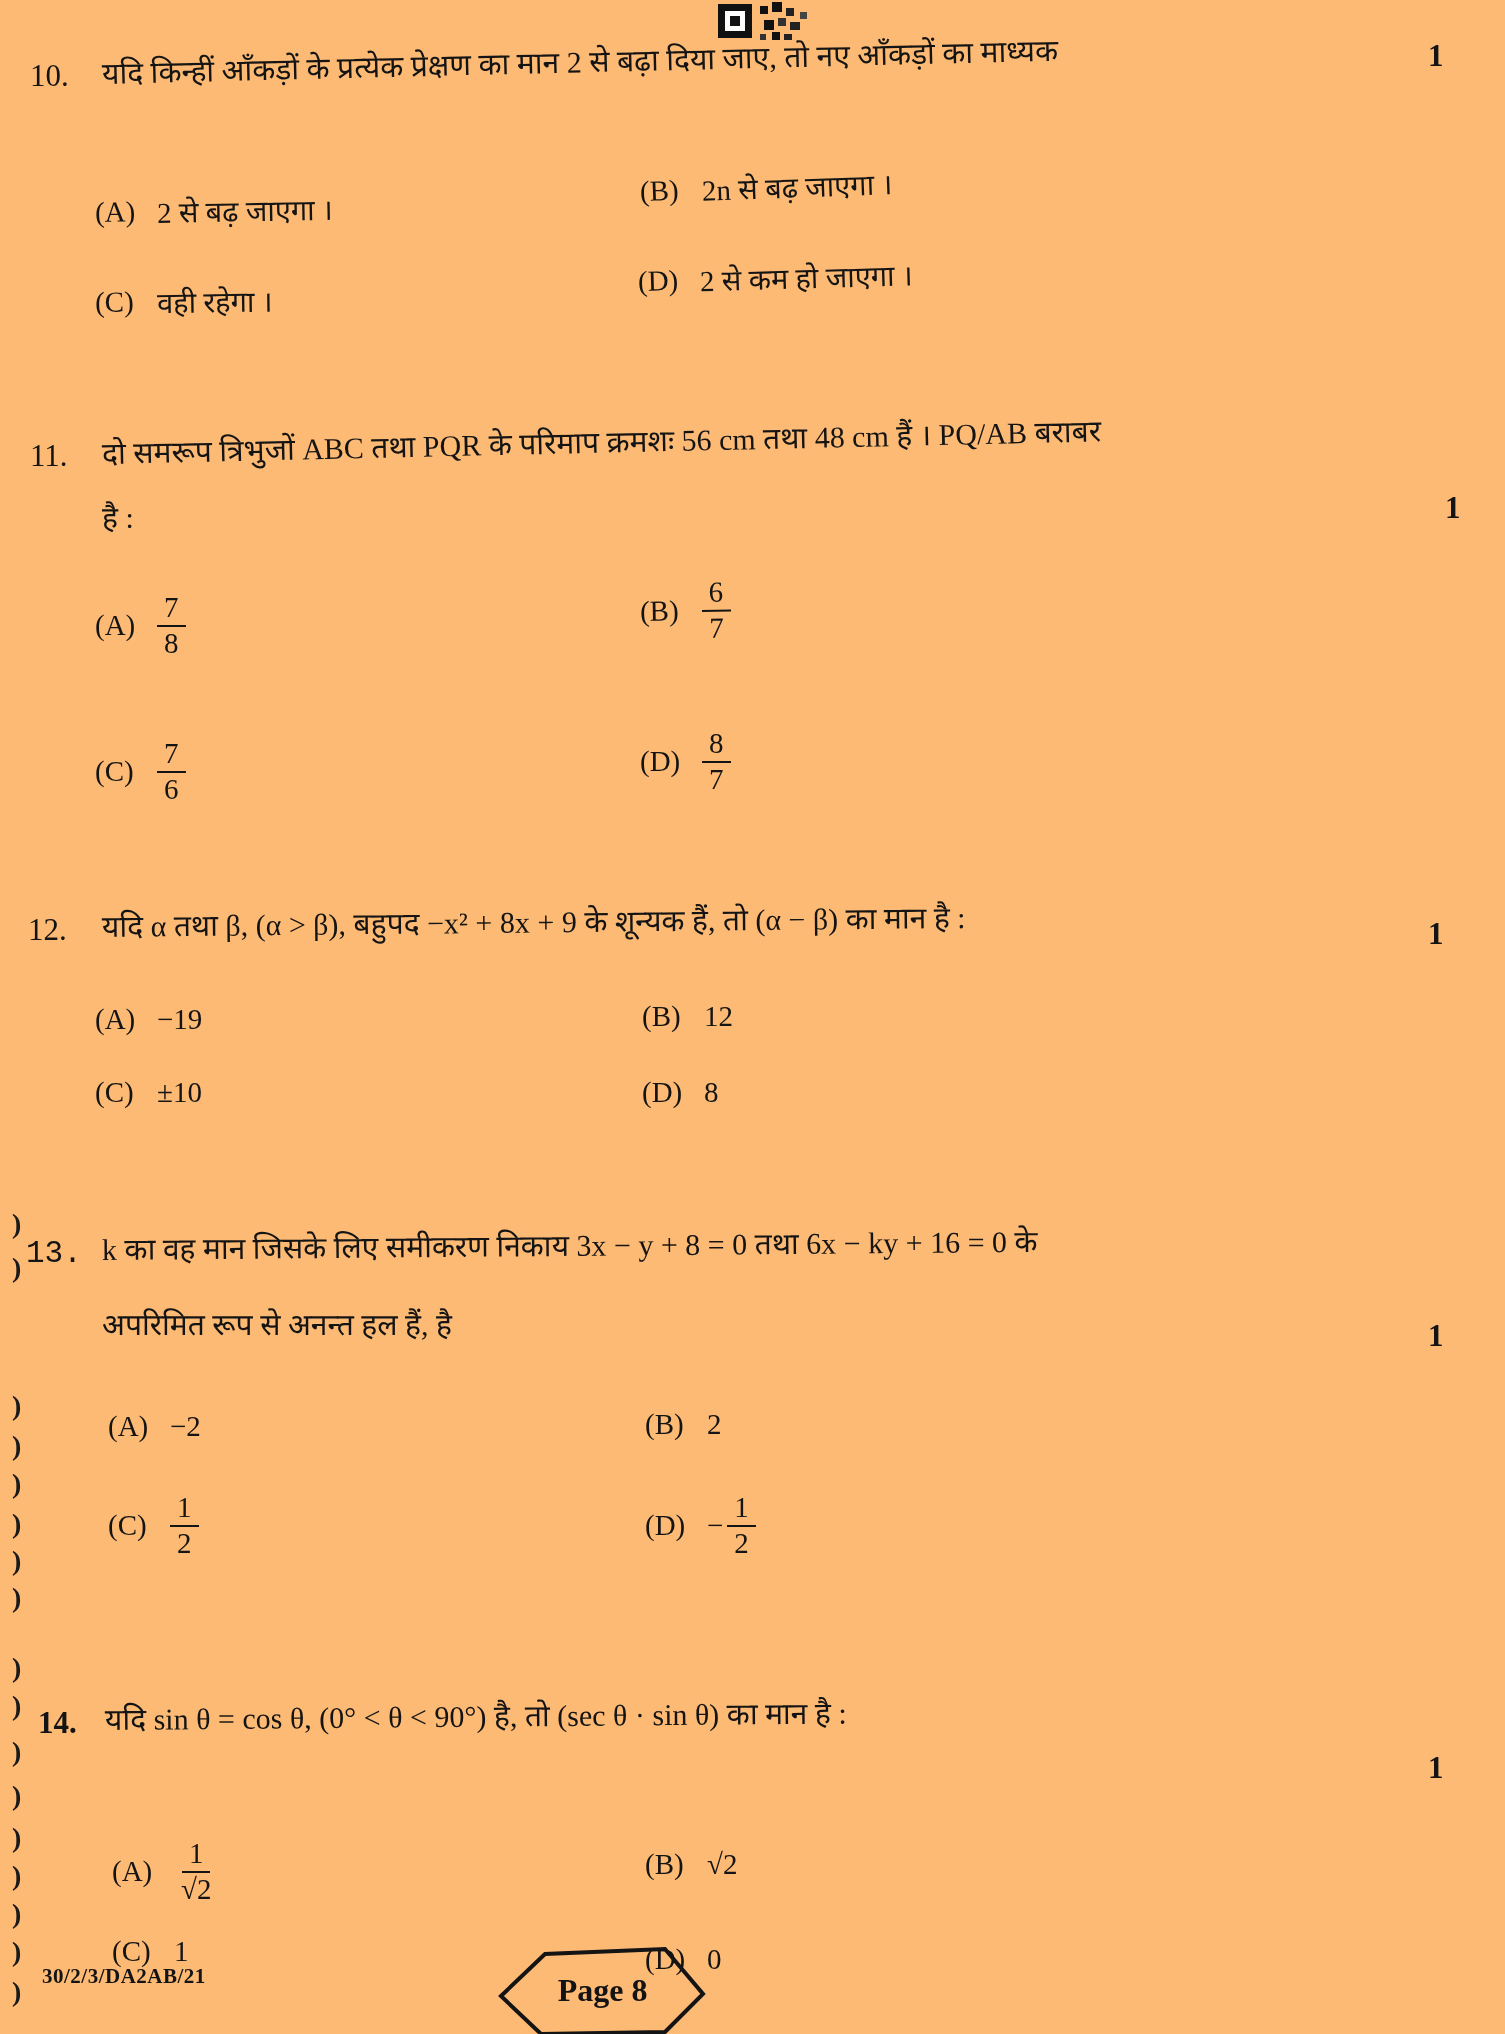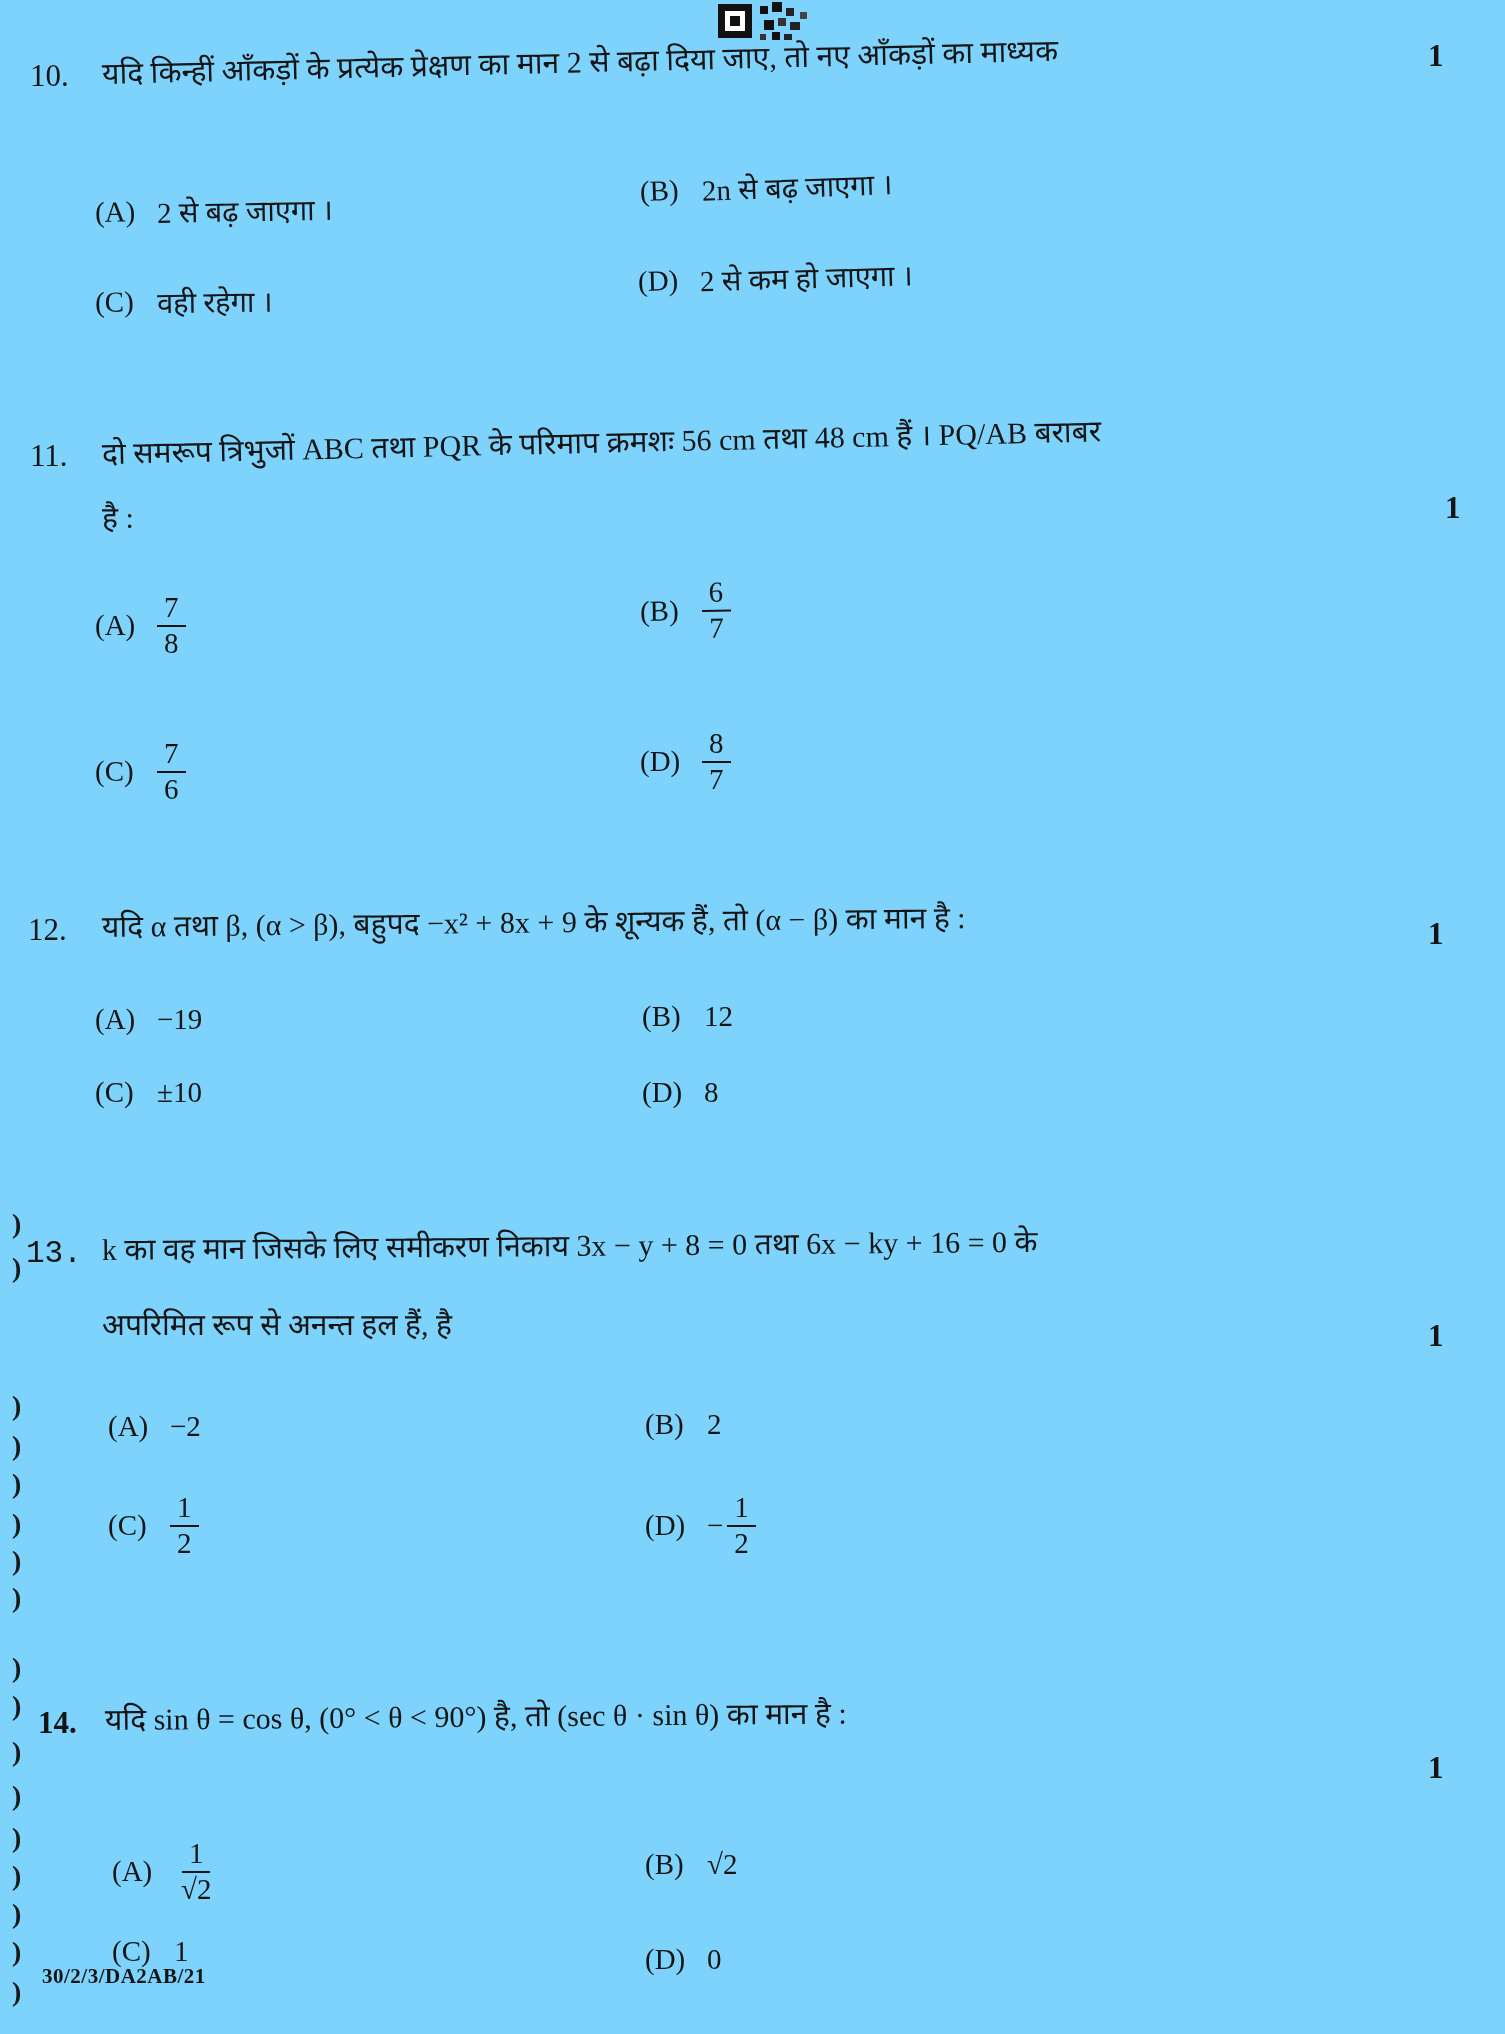--- a/index.html
+++ b/index.html
@@ -1,19 +1,19 @@
 <!DOCTYPE html>
 <html><head>
 <meta charset="utf-8">
 <style>
   html,body{margin:0;padding:0;background:#d8d8d8;}
   .page{
     position:relative;
     width:1505px;height:2034px;
-    background:#7dd3fc;
+    background:#fdba74;
     overflow:hidden;
     font-family:"Liberation Serif","DejaVu Serif",serif;
     color:#141414;
   }
   .abs{position:absolute;}
   .qnum{font-size:31px;}
   .qtext{font-size:30px;white-space:nowrap;transform-origin:left center;}
   .marks{font-size:31px;font-weight:700;}
   .opt{display:flex;align-items:center;white-space:nowrap;transform-origin:left center;}
   .opt-label{font-size:29px;min-width:62px;display:inline-block;}
@@ -191,20 +191,26 @@
       <span class="opt-value">1</span>
     </div>
     <div class="abs opt" style="left:645px;top:1943px;">
       <span class="opt-label">(D)</span>
       <span class="opt-value">0</span>
     </div>
   </div>
 
   <span class="abs footer-code" style="left:42px;top:1964px;">30/2/3/DA2AB/21</span>
 
+  <div class="abs page-badge" style="left:495px;top:1944px;">
+    <svg width="215" height="90" viewBox="0 0 215 90">
+      <polygon points="6,52 50,10 170,5 208,50 170,88 46,90" fill="none" stroke="#141414" stroke-width="4"></polygon>
+    </svg>
+    <div class="page-badge-label">Page 8</div>
+  </div>
 
   <div id="binding-marks">
       <span class="margin-mark" style="top: 1208px;">)</span>
       <span class="margin-mark" style="top: 1252px;">)</span>
       <span class="margin-mark" style="top: 1390px;">)</span>
       <span class="margin-mark" style="top: 1430px;">)</span>
       <span class="margin-mark" style="top: 1468px;">)</span>
       <span class="margin-mark" style="top: 1508px;">)</span>
       <span class="margin-mark" style="top: 1545px;">)</span>
       <span class="margin-mark" style="top: 1582px;">)</span>

